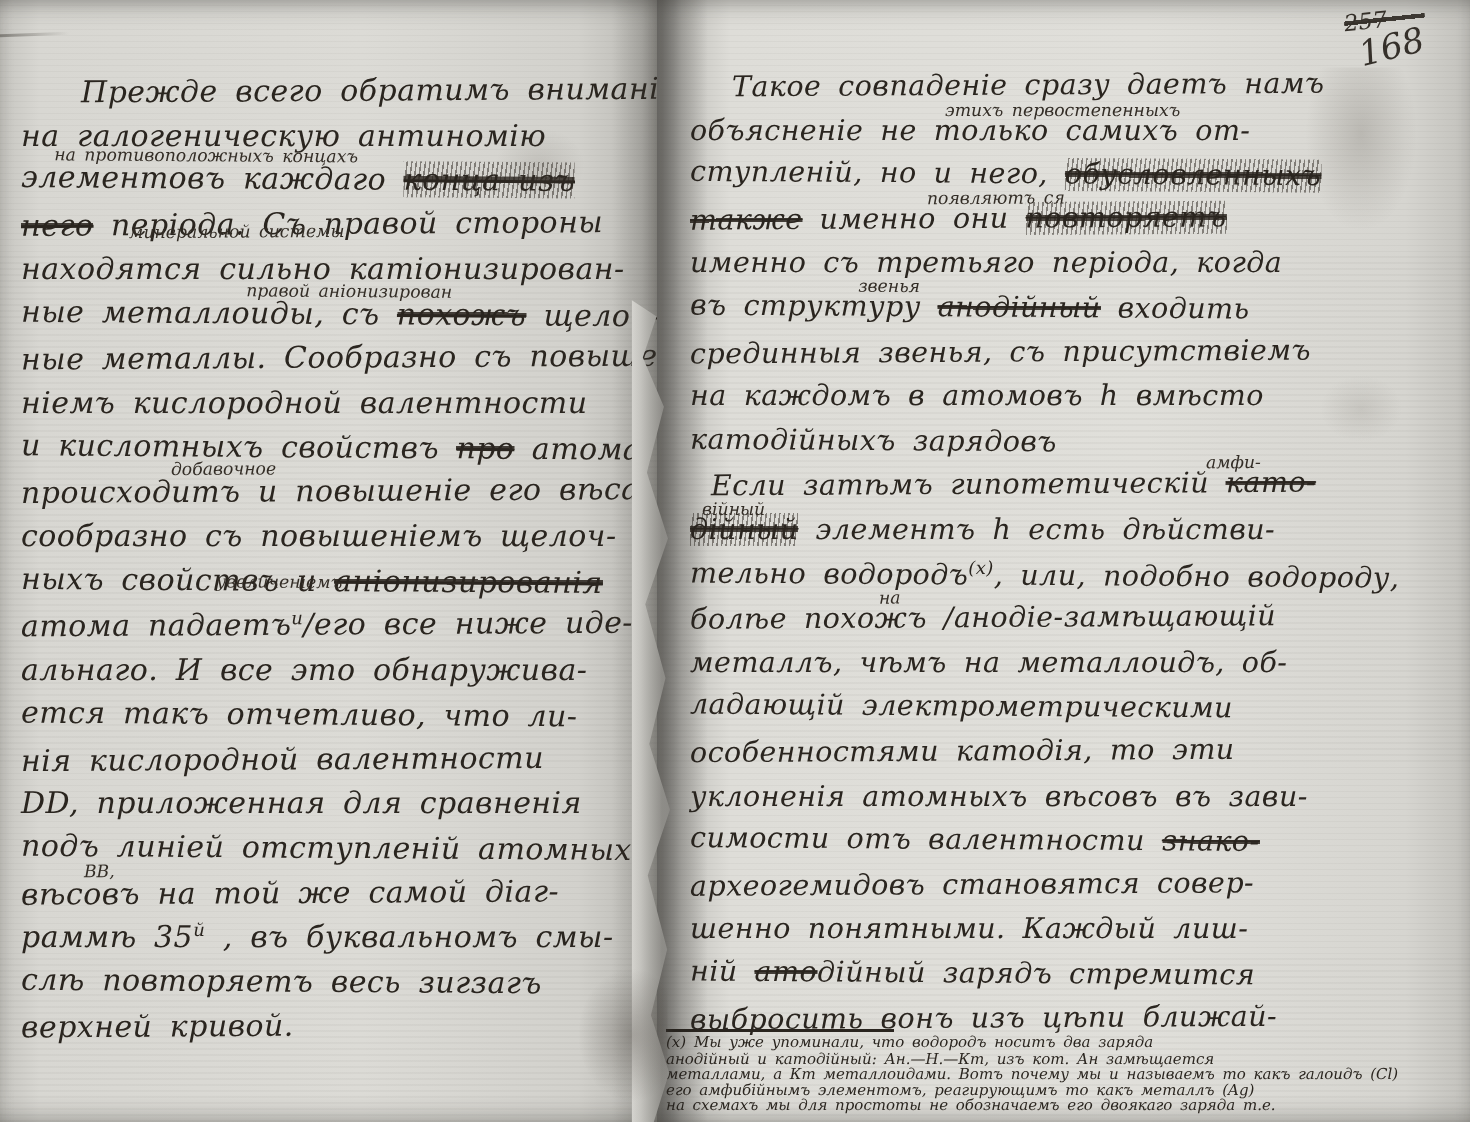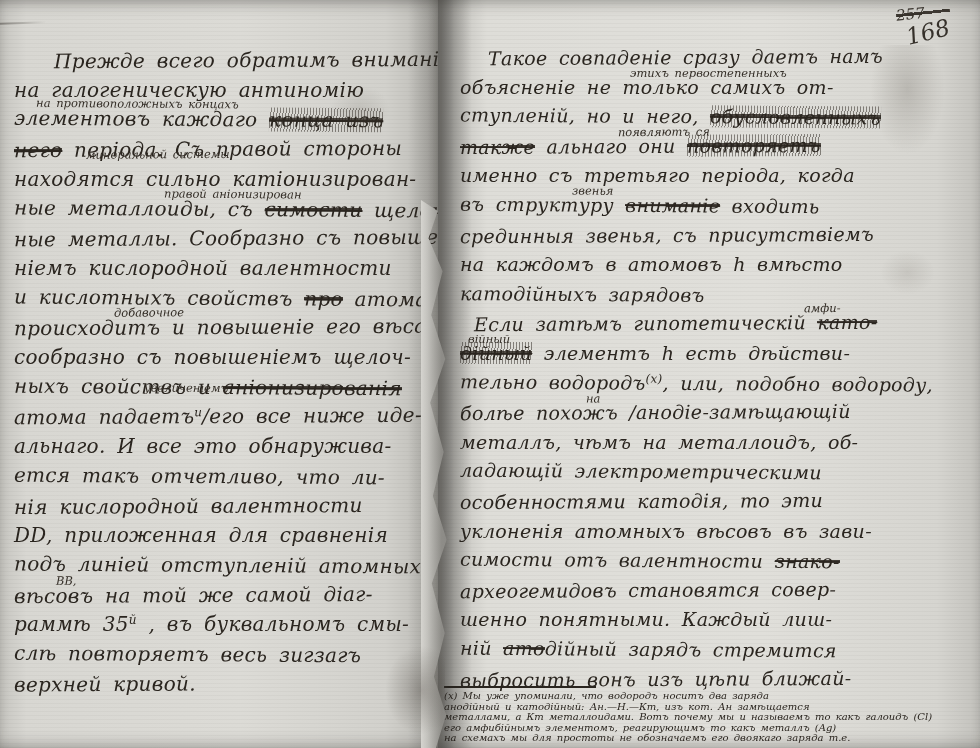--- a/index.html
+++ b/index.html
@@ -64,21 +64,21 @@
 <body>
 
 <div class="scan">
   <div class="page page-left">
     <div id="left-lines">
         <div class="hline" style="top: 48px; left: 54px;"><span>Прежде всего обратимъ вниманіе</span></div>
         <div class="hline" style="top: 77.7px; left: 14px;"><span>на галогеническую антиномію</span></div>
         <div class="hline" style="top: 107.4px; left: 14px;"><span class="ins" style="left: 22px;">на противоположныхъ концахъ</span><span>элементовъ каждаго </span><span class="scrib">конца изъ</span></div>
         <div class="hline" style="top: 137.1px; left: 14px;"><span class="ins" style="left: 72px; margin-top: 20px;">минеральной системы</span><span class="strike">него</span><span> періода. Съ правой стороны</span></div>
         <div class="hline" style="top: 166.8px; left: 14px;"><span>находятся сильно катіонизирован-</span></div>
-        <div class="hline" style="top: 196.5px; left: 14px;"><span class="ins" style="left: 150px;">правой аніонизирован</span><span>ные металлоиды, съ </span><span class="strike">симости</span><span> щелоч-</span></div>
+        <div class="hline" style="top: 196.5px; left: 14px;"><span class="ins" style="left: 150px;">правой аніонизирован</span><span>ные металлоиды, съ </span><span class="strike">похожъ</span><span> щелоч-</span></div>
         <div class="hline" style="top: 226.2px; left: 14px;"><span>ные металлы. Сообразно съ повыше-</span></div>
         <div class="hline" style="top: 255.9px; left: 14px;"><span>ніемъ кислородной валентности</span></div>
         <div class="hline" style="top: 285.6px; left: 14px;"><span>и кислотныхъ свойствъ </span><span class="strike">про</span><span> атома</span></div>
         <div class="hline" style="top: 315.3px; left: 14px;"><span class="ins" style="left: 100px;">добавочное</span><span>происходитъ и повышеніе его вѣса;</span></div>
         <div class="hline" style="top: 345px; left: 14px;"><span>сообразно съ повышеніемъ щелоч-</span></div>
         <div class="hline" style="top: 374.7px; left: 14px;"><span class="ins" style="left: 130px; margin-top: 16px;">увеличеніемъ</span><span>ныхъ свойствъ и </span><span class="strike">аніонизированія</span></div>
         <div class="hline" style="top: 404.4px; left: 14px;"><span>атома падаетъ</span><span class="sup">и</span><span>/его все ниже иде-</span></div>
         <div class="hline" style="top: 434.1px; left: 14px;"><span>альнаго. И все это обнаружива-</span></div>
         <div class="hline" style="top: 463.8px; left: 14px;"><span>ется такъ отчетливо, что ли-</span></div>
         <div class="hline" style="top: 493.5px; left: 14px;"><span>нія кислородной валентности</span></div>
@@ -93,23 +93,23 @@
 
   <div class="page page-right">
     <div class="pagenums">
       <div class="num-old">257</div>
       <div class="num-new">168</div>
     </div>
     <div id="right-lines">
         <div class="hline" style="top: 46px; left: 50px;"><span>Такое совпаденіе сразу даетъ намъ</span></div>
         <div class="hline" style="top: 75.6px; left: 22px;"><span class="ins" style="left: 170px;">этихъ первостепенныхъ</span><span>объясненіе не только самихъ от-</span></div>
         <div class="hline" style="top: 105.2px; left: 22px;"><span>ступленій, но и него, </span><span class="scrib">обусловленныхъ</span></div>
-        <div class="hline" style="top: 134.8px; left: 22px;"><span class="ins" style="left: 158px;">появляютъ ся</span><span class="strike">также</span><span> альнаго они </span><span class="scrib">повторяетъ</span></div>
+        <div class="hline" style="top: 134.8px; left: 22px;"><span class="ins" style="left: 158px;">появляютъ ся</span><span class="strike">также</span><span> именно они </span><span class="scrib">повторяетъ</span></div>
         <div class="hline" style="top: 164.4px; left: 22px;"><span>именно съ третьяго періода, когда</span></div>
-        <div class="hline" style="top: 194px; left: 22px;"><span class="ins" style="left: 112px;">звенья</span><span>въ структуру </span><span class="strike">вниманіе</span><span> входить</span></div>
+        <div class="hline" style="top: 194px; left: 22px;"><span class="ins" style="left: 112px;">звенья</span><span>въ структуру </span><span class="strike">анодійный</span><span> входить</span></div>
         <div class="hline" style="top: 223.6px; left: 22px;"><span>срединныя звенья, съ присутствіемъ</span></div>
         <div class="hline" style="top: 253.2px; left: 22px;"><span>на каждомъ в атомовъ h вмѣсто</span></div>
         <div class="hline" style="top: 282.8px; left: 22px;"><span>катодійныхъ зарядовъ</span></div>
         <div class="hline" style="top: 312.4px; left: 36px;"><span class="ins" style="left: 330px;">амфи-</span><span>Если затѣмъ гипотетическій </span><span class="strike">като-</span></div>
         <div class="hline" style="top: 342px; left: 22px;"><span class="ins" style="left: 8px;">війный</span><span class="scrib">дійный</span><span> элементъ h есть дѣйстви-</span></div>
         <div class="hline" style="top: 371.6px; left: 22px;"><span>тельно водородъ</span><span class="sup">(х)</span><span>, или, подобно водороду,</span></div>
         <div class="hline" style="top: 401.2px; left: 22px;"><span class="ins" style="left: 126px;">на</span><span>болѣе похожъ /анодіе-замѣщающій</span></div>
         <div class="hline" style="top: 430.8px; left: 22px;"><span>металлъ, чѣмъ на металлоидъ, об-</span></div>
         <div class="hline" style="top: 460.4px; left: 22px;"><span>ладающій электрометрическими</span></div>
         <div class="hline" style="top: 490px; left: 22px;"><span>особенностями катодія, то эти</span></div>

